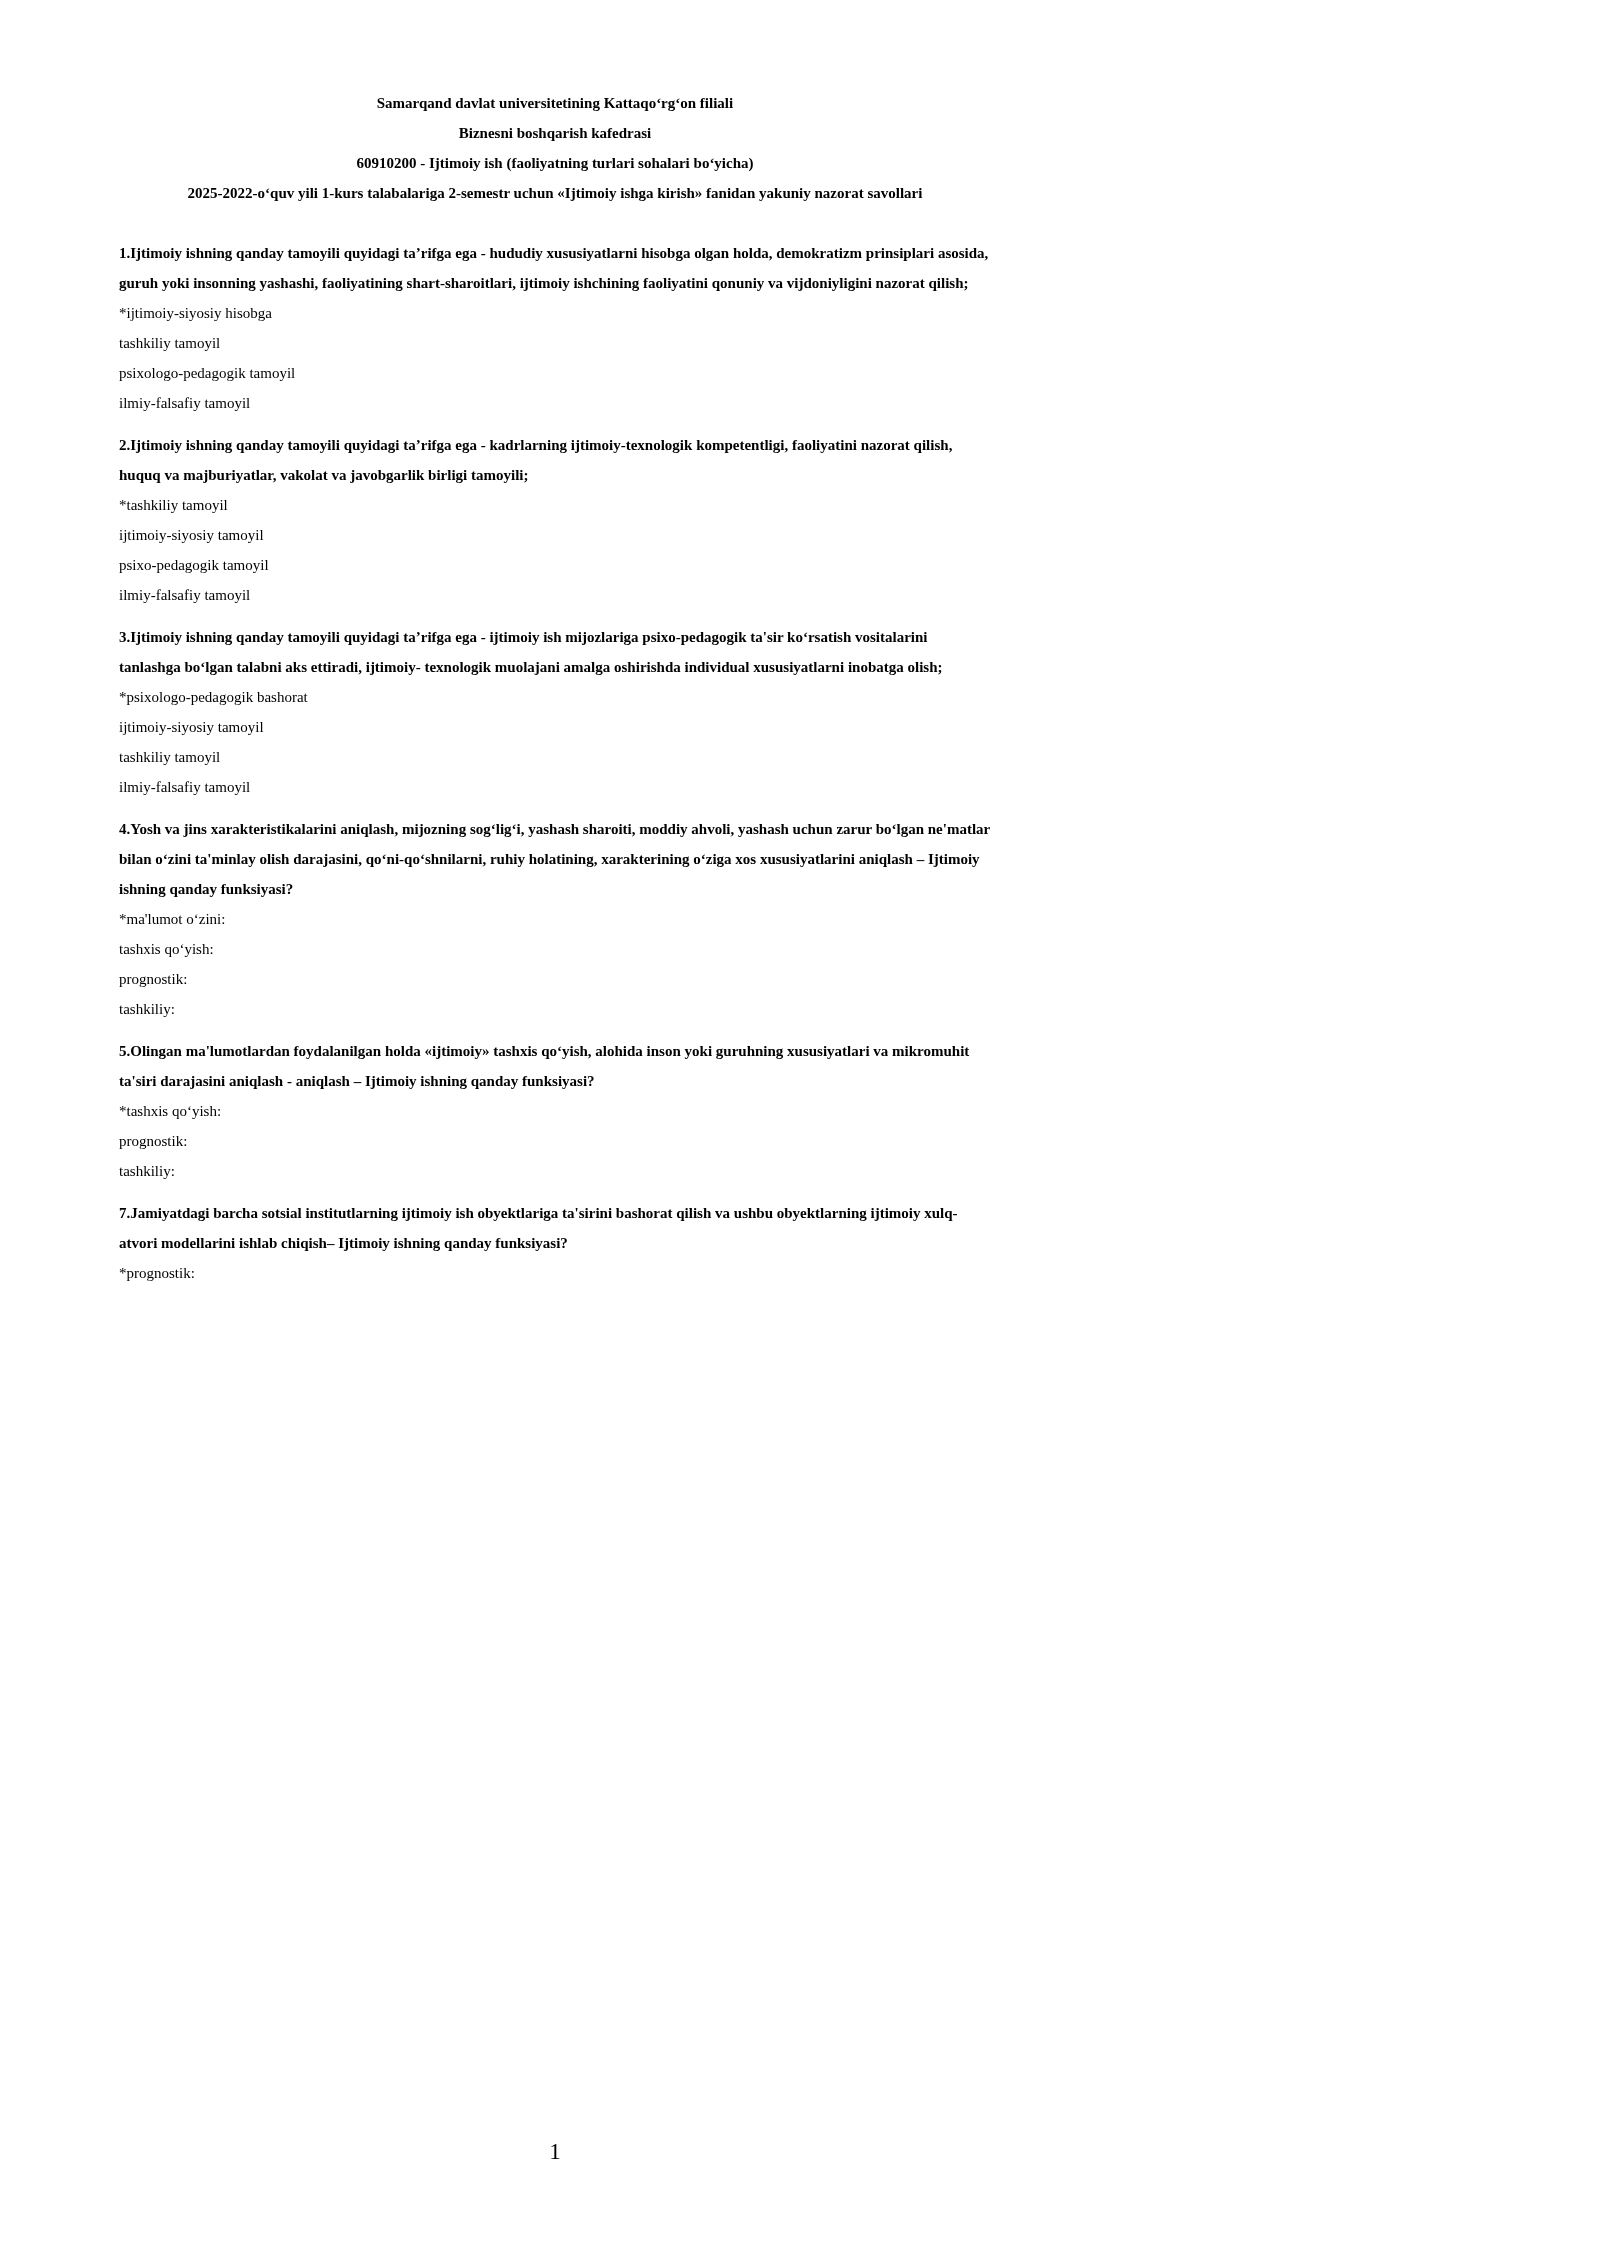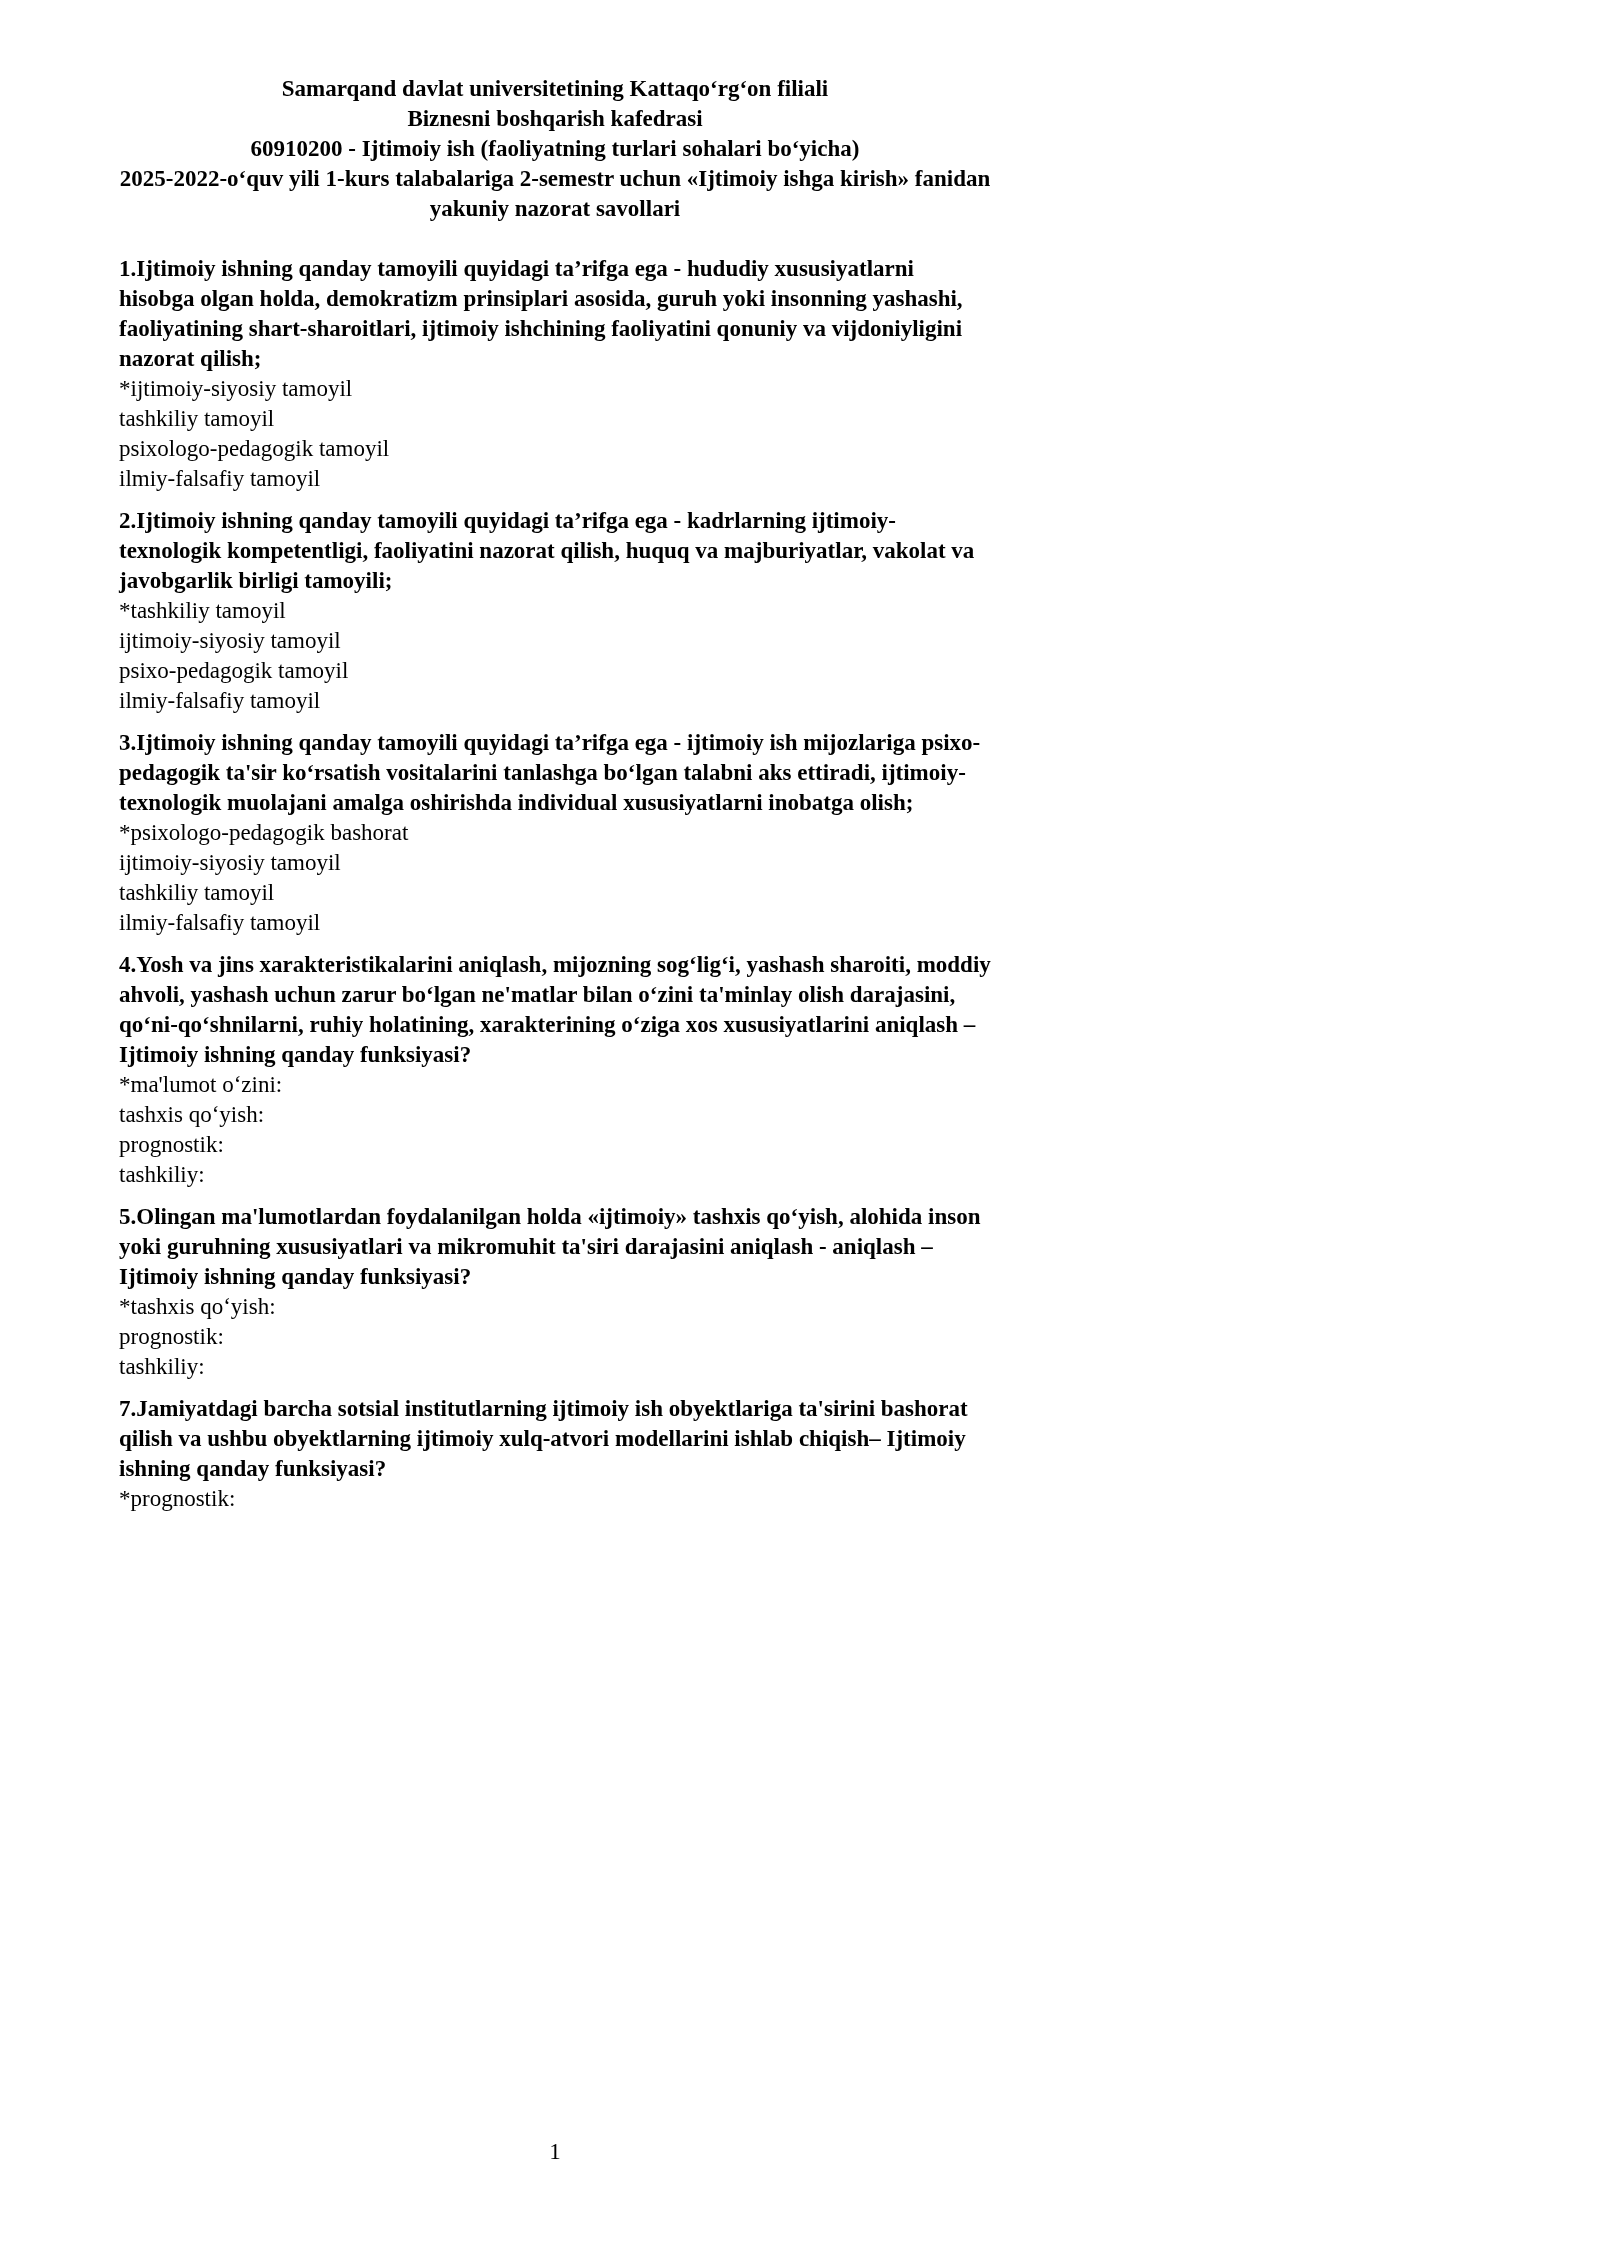--- a/index.html
+++ b/index.html
@@ -13,23 +13,23 @@
     overflow: hidden;
   }
   .page {
     position: absolute;
     inset: 0;
     background: #ffffff;
   }
   .content {
     position: absolute;
     left: 107px;
-    top: 74px;
+    top: 88px;
     width: 896px;
-    font-size: 23px;
+    font-size: 15px;
     line-height: 30px;
   }
   .doc-header {
     text-align: center;
     font-weight: bold;
     margin-bottom: 30px;
   }
   .doc-header p { margin: 0; }
   .question { margin: 12px; }
   .stem { font-weight: bold; }
@@ -54,21 +54,21 @@
       <p>Samarqand davlat universitetining Kattaqoʻrgʻon filiali</p>
       <p>Biznesni boshqarish kafedrasi</p>
       <p>60910200 - Ijtimoiy ish (faoliyatning turlari sohalari boʻyicha)</p>
       <p>2025-2022-oʻquv yili 1-kurs talabalariga 2-semestr uchun «Ijtimoiy ishga kirish» fanidan yakuniy nazorat savollari</p>
     </header>
 
     <main>
 
       <section class="question">
         <p class="stem">1.Ijtimoiy ishning qanday tamoyili quyidagi ta’rifga ega - hududiy xususiyatlarni hisobga olgan holda, demokratizm prinsiplari asosida, guruh yoki insonning yashashi, faoliyatining shart-sharoitlari, ijtimoiy ishchining faoliyatini qonuniy va vijdoniyligini nazorat qilish;</p>
-        <p class="option">*ijtimoiy-siyosiy tamoyil</p>
+        <p class="option">*ijtimoiy-siyosiy hisobga</p>
         <p class="option">tashkiliy tamoyil</p>
         <p class="option">psixologo-pedagogik tamoyil</p>
         <p class="option">ilmiy-falsafiy tamoyil</p>
       </section>
 
       <section class="question">
         <p class="stem">2.Ijtimoiy ishning qanday tamoyili quyidagi ta’rifga ega - kadrlarning ijtimoiy-texnologik kompetentligi, faoliyatini nazorat qilish, huquq va majburiyatlar, vakolat va javobgarlik birligi tamoyili;</p>
         <p class="option">*tashkiliy tamoyil</p>
         <p class="option">ijtimoiy-siyosiy tamoyil</p>
         <p class="option">psixo-pedagogik tamoyil</p>

